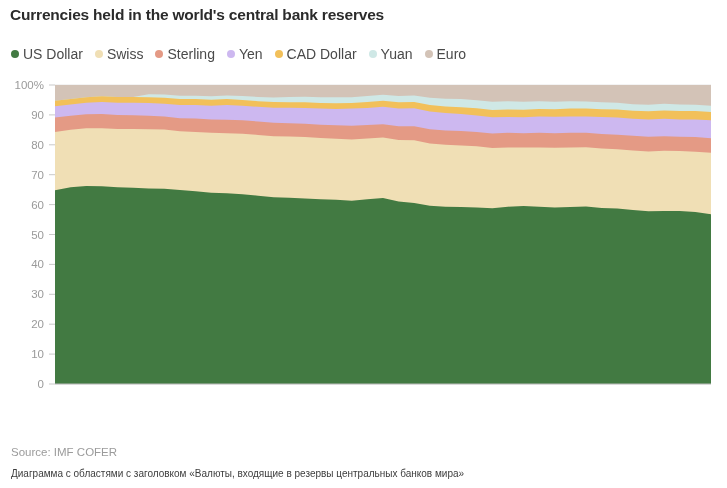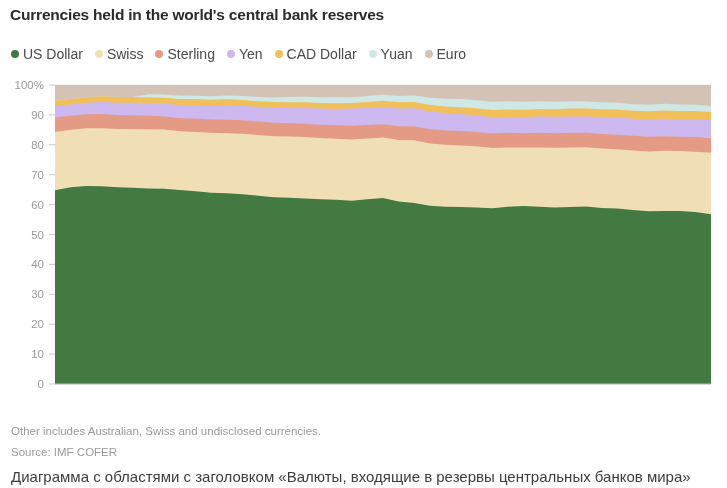--- a/index.html
+++ b/index.html
@@ -35,21 +35,21 @@
   .tickmark{stroke:#c9c9c9;stroke-width:1;}
   .axisline{stroke:#bdbdbd;stroke-width:1;}
 
   .footnote{
     position:absolute;left:11px;font-size:11.5px;color:#9b9b9b;
   }
   .footnote.f1{top:425px;}
   .footnote.f2{top:446px;text-align:center;}
   .caption{
     position:absolute;left:11px;top:468px;
-    font-size:15px;color:#3d3d3d;white-space:nowrap;
+    font-size:10px;color:#3d3d3d;white-space:nowrap;
   }
 </style>
 </head>
 <body>
 
 <div class="wrap">
 
   <div class="chart-title">Currencies held in the world's central bank reserves</div>
 
   <div class="legend" id="legend">
@@ -133,18 +133,17 @@
         <text x="304.9047619047619" y="324" class="xtick-label">2019</text>
         <text x="367.38095238095235" y="324" class="xtick-label">2020</text>
         <text x="429.85714285714283" y="324" class="xtick-label">2021</text>
         <text x="492.3333333333333" y="324" class="xtick-label">2022</text>
         <text x="554.8095238095239" y="324" class="xtick-label">2023</text>
         <text x="617.2857142857142" y="324" class="xtick-label">2024</text>
         <text x="679.7619047619047" y="324" class="xtick-label">2025</text>
       </svg>
   </div>
 
-  <div class="footnote f1">Other includes Australian, Swiss and undisclosed currencies.</div>
 
   <div class="footnote f2">Source: IMF COFER</div>
 
   <div class="caption">Диаграмма с областями с заголовком «Валюты, входящие в резервы центральных банков мира»</div>
 </div>
 
 </body></html>

